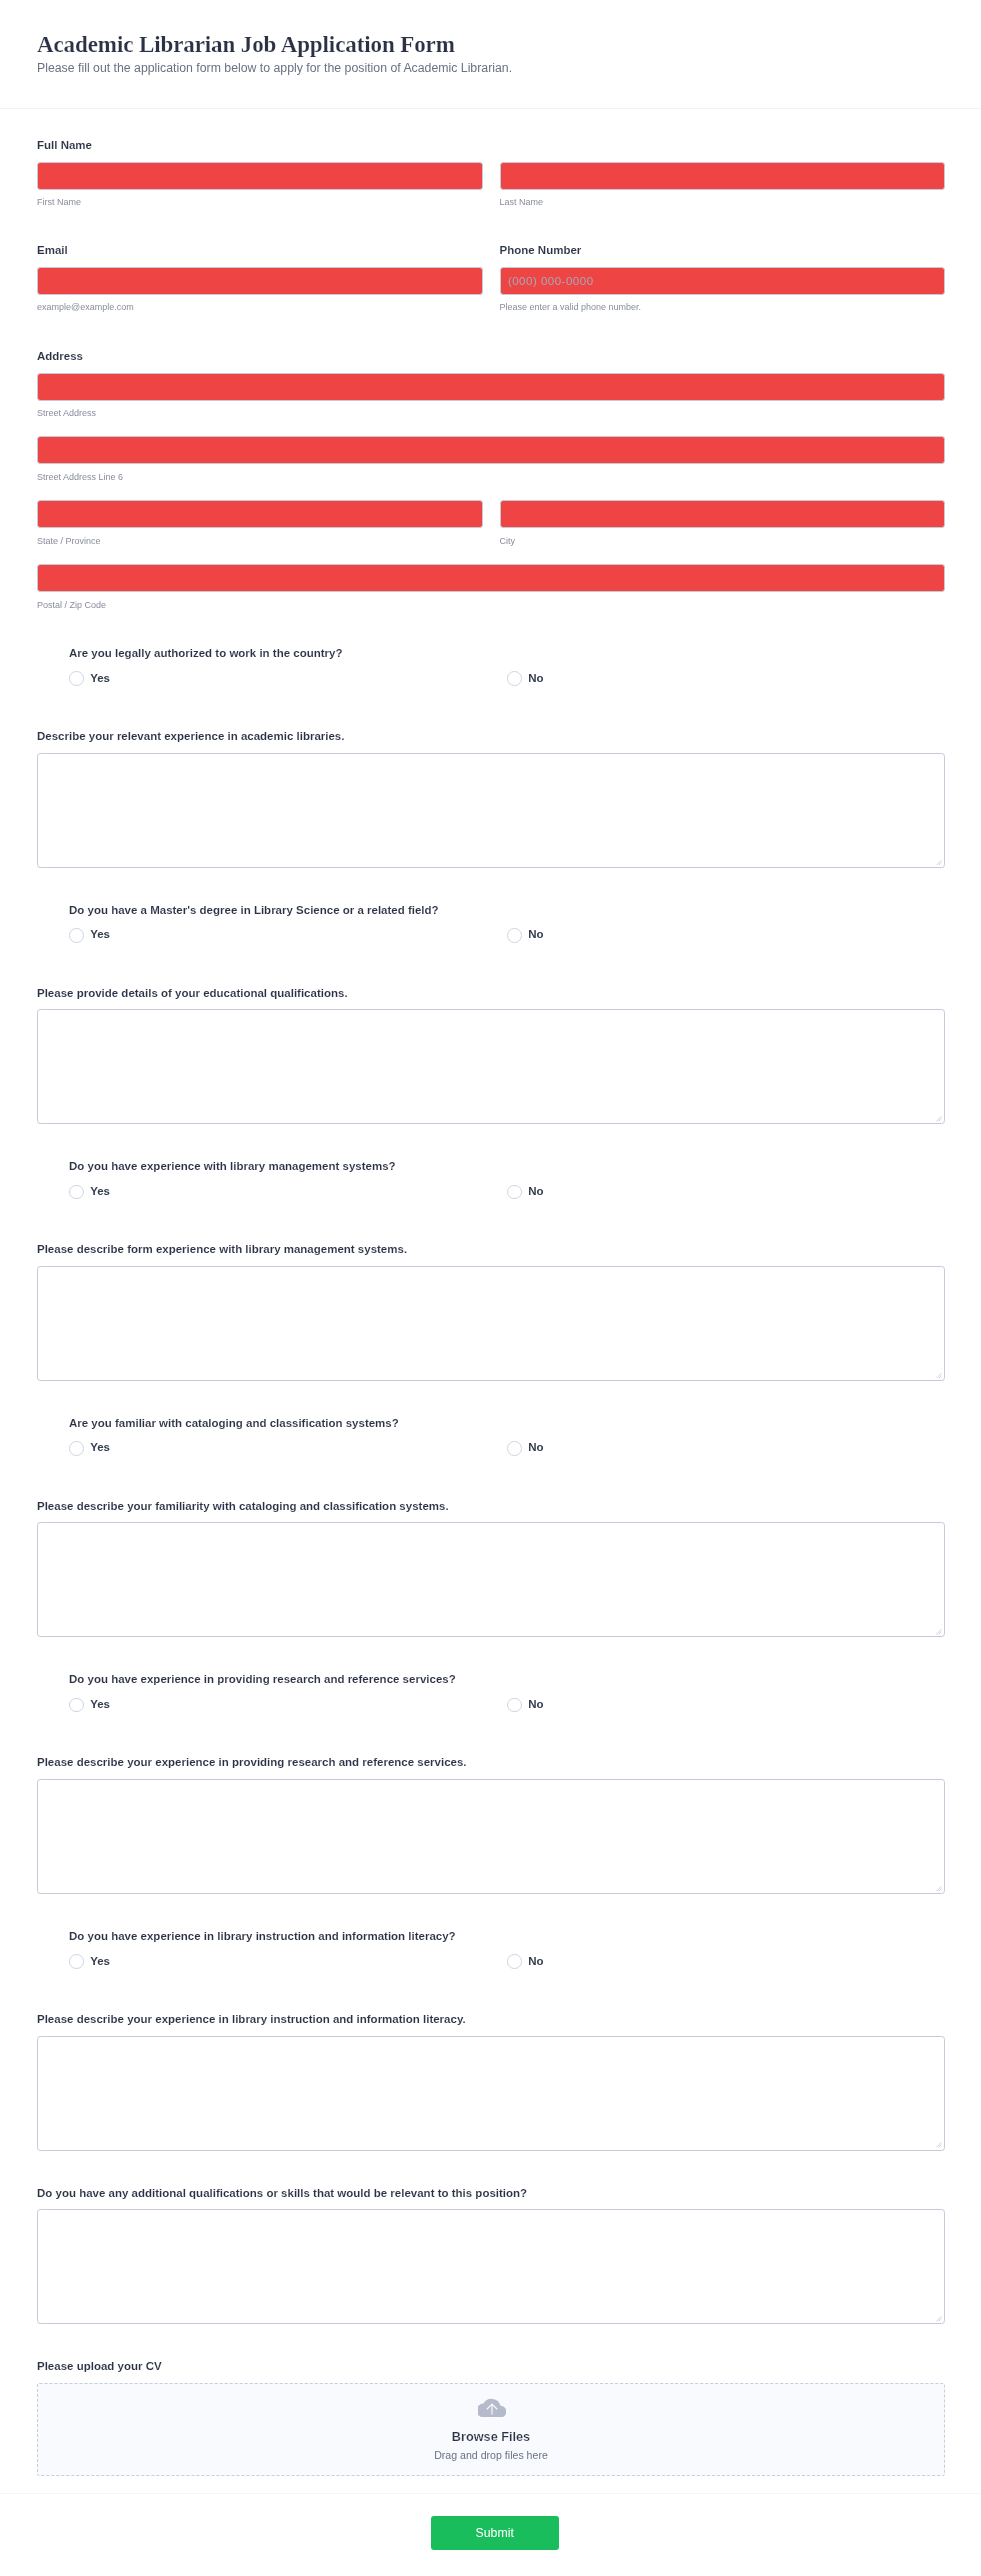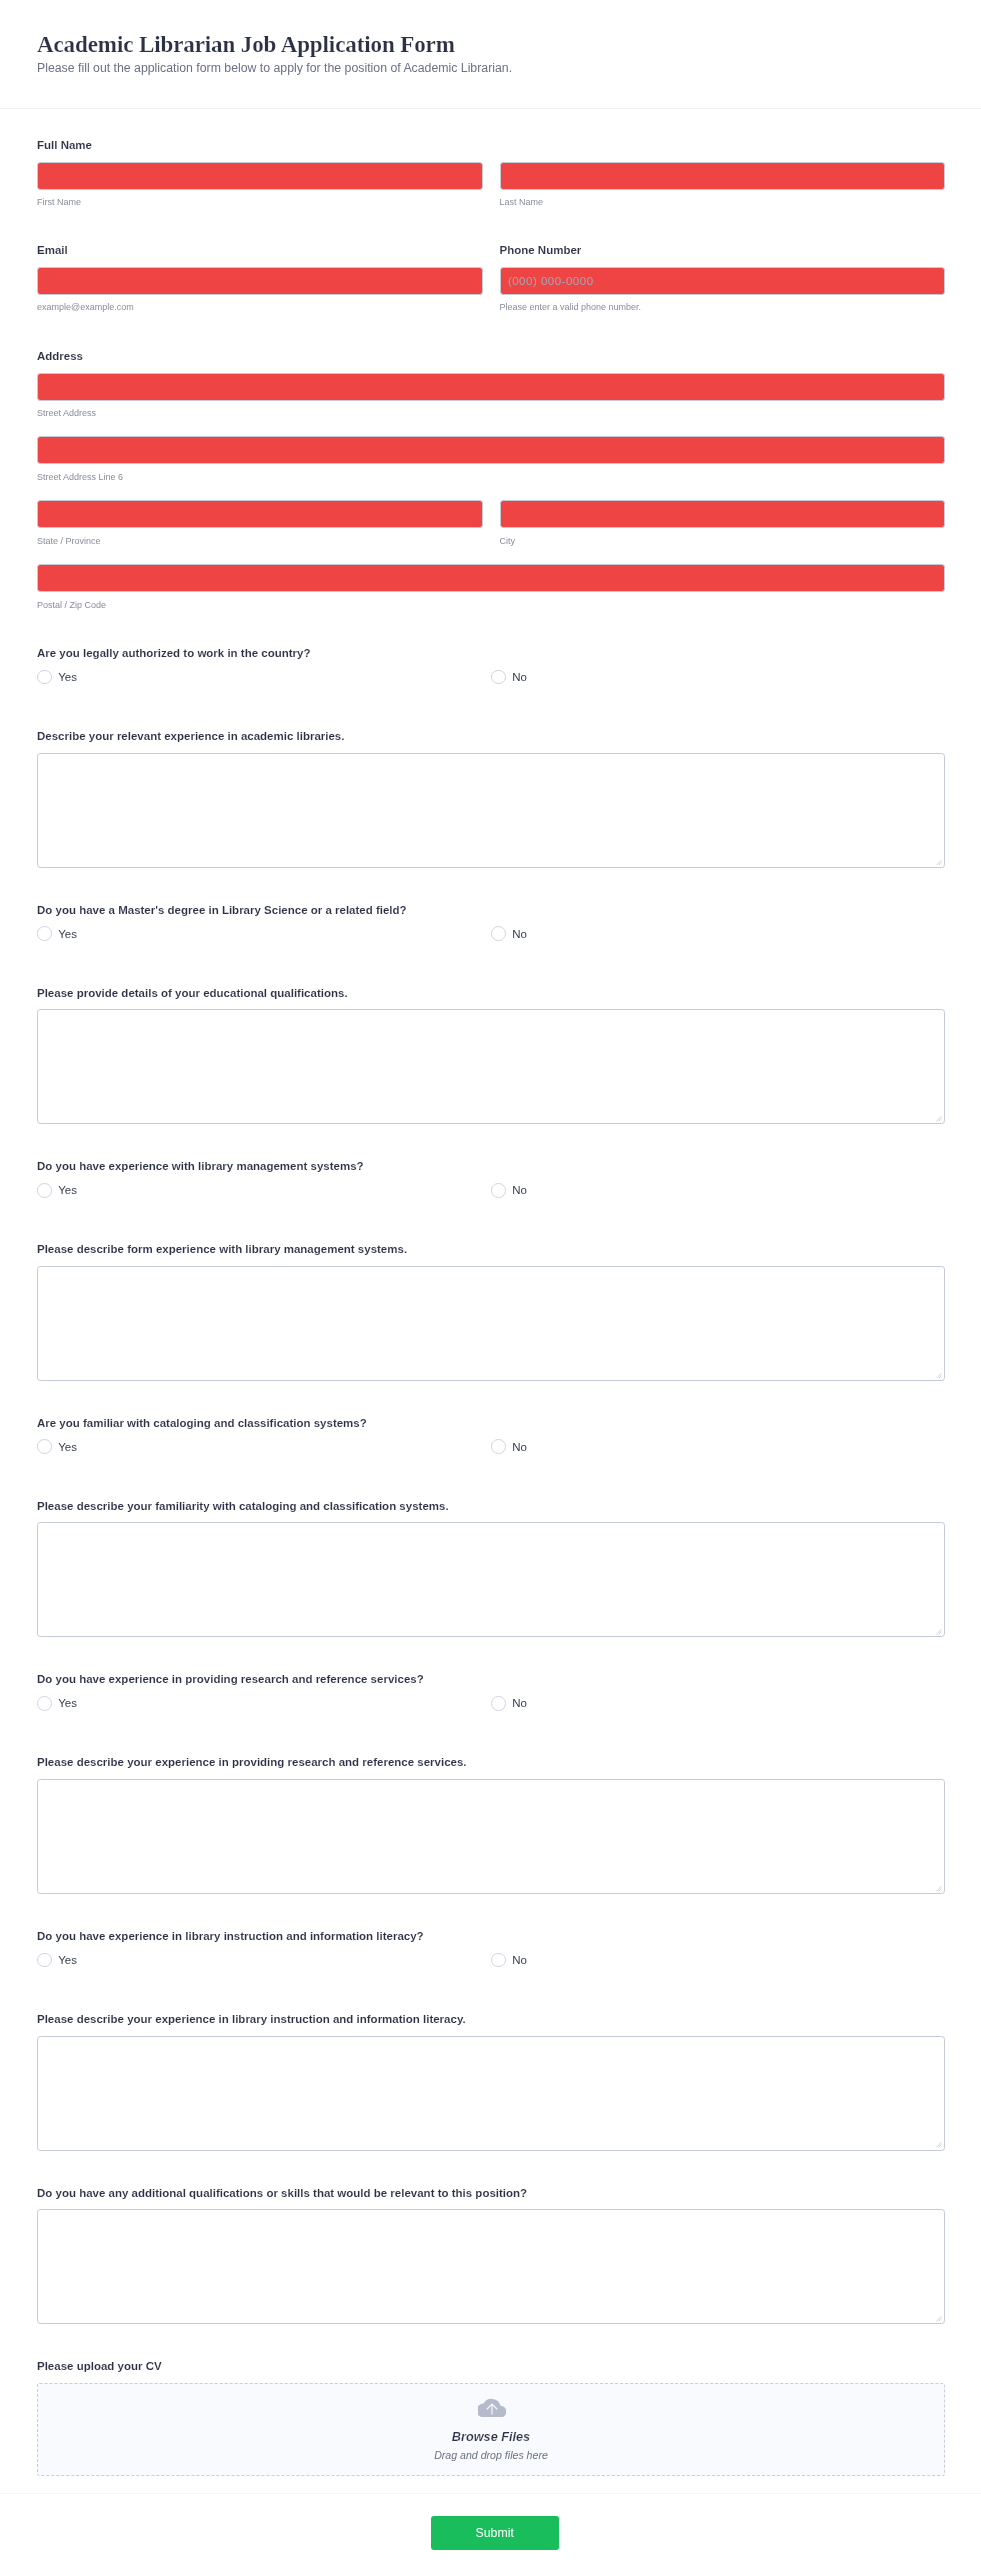--- a/index.html
+++ b/index.html
@@ -21,21 +21,21 @@
     margin:0; letter-spacing:-0.1px; white-space:nowrap;font-family:Liberation Serif, serif;
     -webkit-text-stroke:0.2px #ffffff;
   }
   .form-subtitle { font-size:12.3px; line-height:17px; color:#6b7185; margin:1.5px 0 0 0; font-weight:normal; }
 
   
   .form-body { padding:28px 37px 0 37px; }
 
   .q { margin:0 0 34px 0; }
   .q:last-child { margin-bottom:17.4px; }
-  .q.radio-q { margin-bottom:42px; }
+  .q.radio-q { margin-bottom:42px;margin-left:32px; }
   .q-label {
     display:block; font-size:11.5px; font-weight:bold; color:#2b3245;
     line-height:16.4px; margin:0 0 8.2px 0;
     -webkit-text-stroke:0.1px #ffffff;
   }
   .sublabel { display:block; font-size:9px; color:#888d9d; line-height:11.5px; margin-top:7.4px; }
 
   .row { display:flex; }
   .row > .col { flex:1 1 0; min-width:0; }
   .row > .col + .col { margin-left:17px; }
@@ -55,34 +55,33 @@
   textarea.ta {
     display:block; width:100%; height:115px;
     border:0.8px solid #c5cad8; border-radius:3.3px; background:#fff;
     padding:5.7px 7.4px; font-family:inherit; font-size:11.5px; color:#2b3245;
     outline:none; resize:none; overflow:hidden;
   }
   .ta-grip { position:absolute; right:3.3px; bottom:2.5px; width:5.7px; height:5.7px; pointer-events:none; }
 
   
   .radios { display:flex; }
-  .radio-item { display:flex; align-items:flex-start; width:50%; height:16.4px; cursor:pointer; }
+  .radio-item { display:flex; align-items:flex-end; width:50%; height:16.4px; cursor:pointer;font-weight:bold; }
   .radio-dot {
     width:14.7px; height:14.7px; border-radius:50%; border:0.8px solid #d0d4e0;
     background:#fff; flex:none; display:block;
   }
   .radio-label { font-size:11.5px; line-height:16.4px; color:#363d4f; margin-left:6.5px; margin-top:-0.8px; }
 
   
   .upload {
     border:0.8px dashed #c8cddc; border-radius:2.5px; background:#f9fafe;
     height:93px; text-align:left; cursor:pointer;
     display:flex; flex-direction:column; align-items:center; justify-content:flex-start;
     padding-top:14px;
-    font-style:italic;
   }
   .upload-icon { display:block; line-height:0; margin:0 0 12.2px 1.6px; }
   .upload-title { font-size:12.7px; font-weight:bold; line-height:14.7px; color:#2b3245; -webkit-text-stroke:0.2px #f9fafe; }
   .upload-sub { font-size:10.6px; line-height:14px; color:#6b7185; margin-top:3.8px; }
 
   
   .form-footer { text-align:center; padding:21.5px 0 29px 7.4px; border-top:0.8px solid #f4f5f9; }
   .submit-btn {
     display:inline-block; background:#1abd5c; color:#fff; border:0; border-radius:2.9px;
     width:128px; height:34px; font-size:12.3px; font-family:inherit; font-weight:normal;

